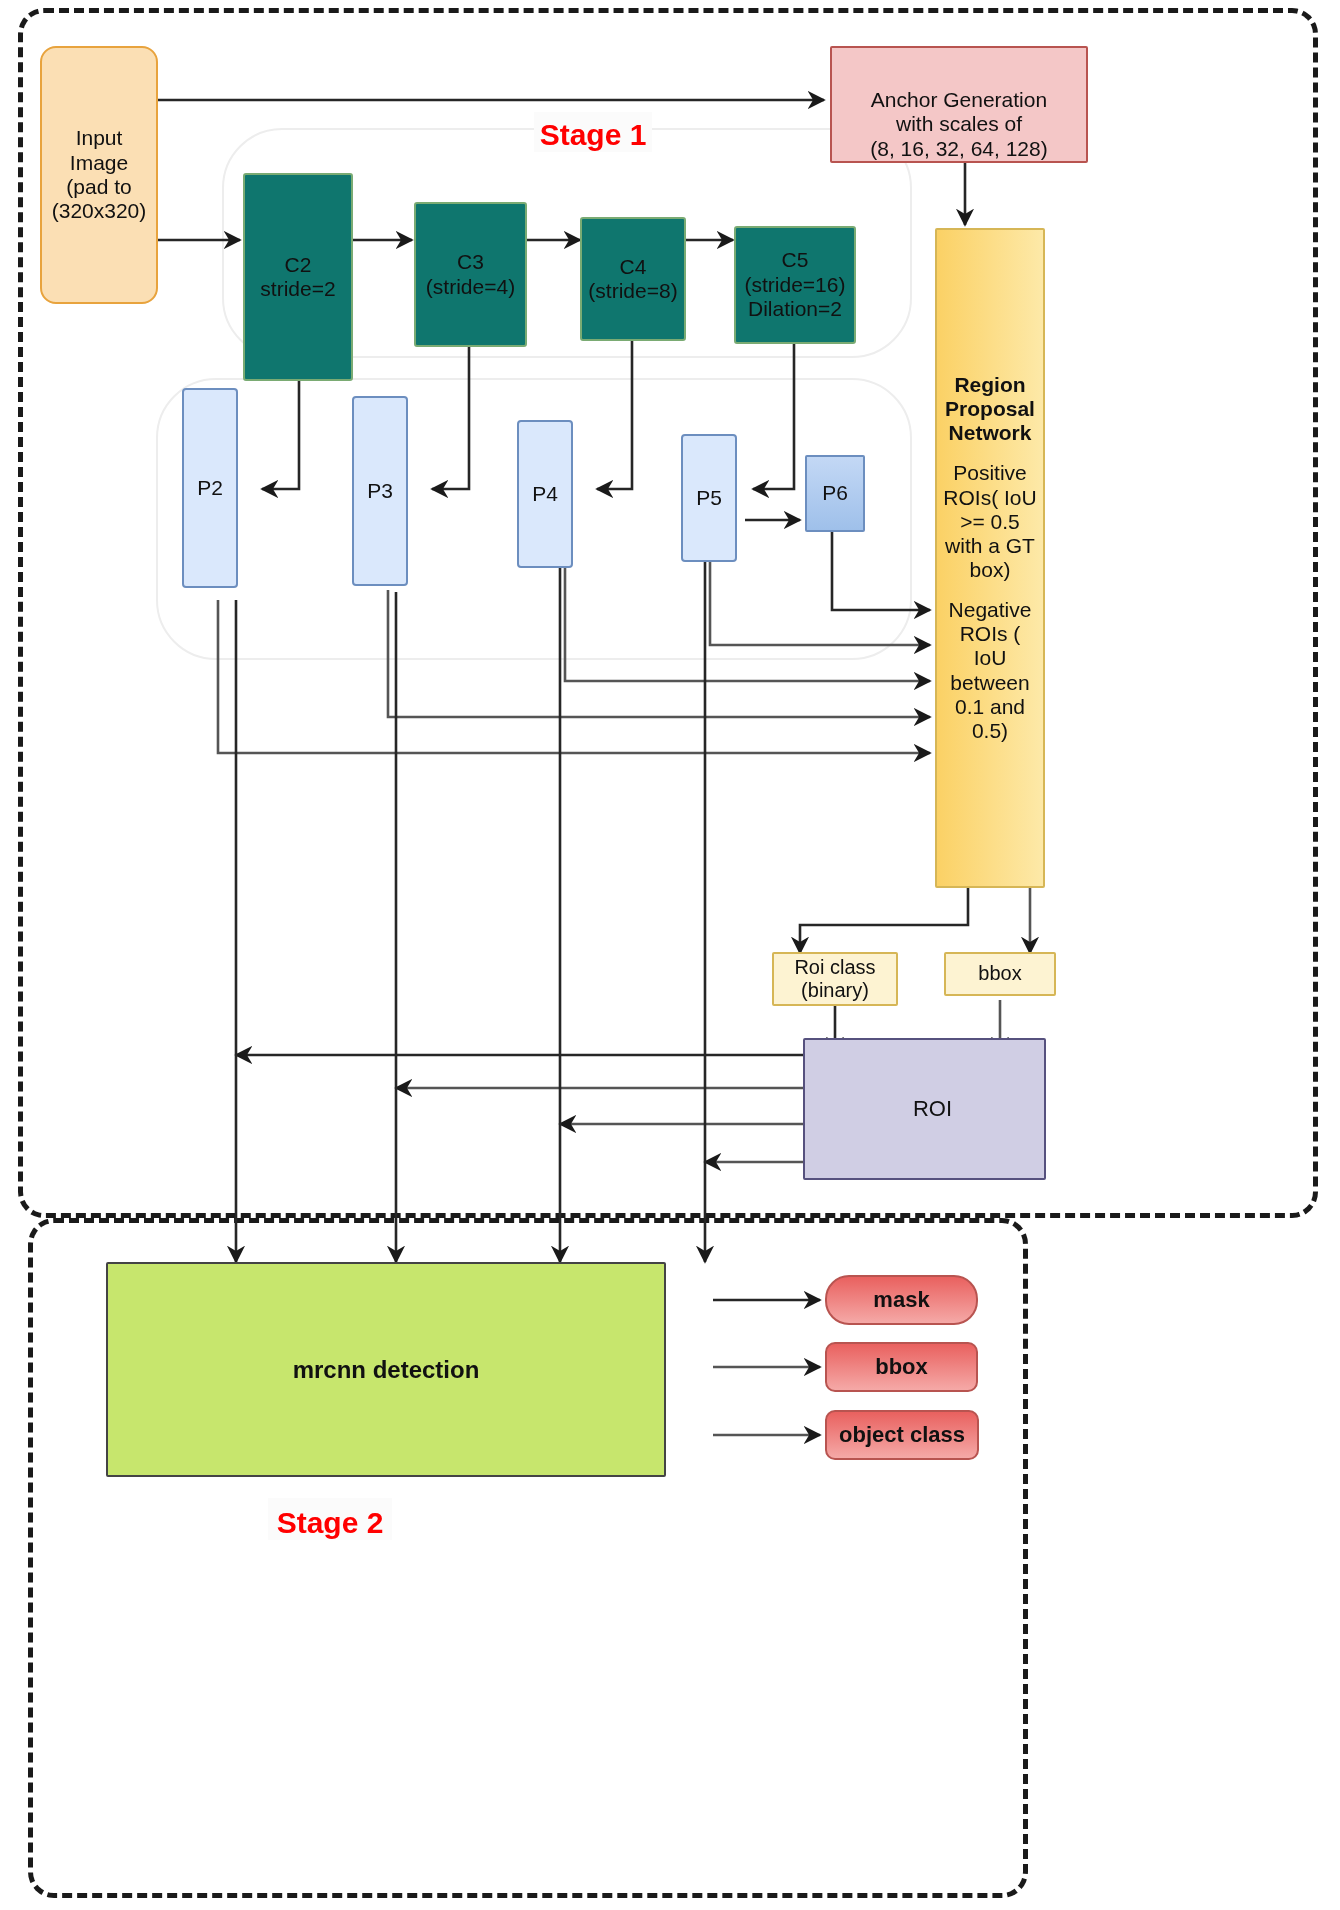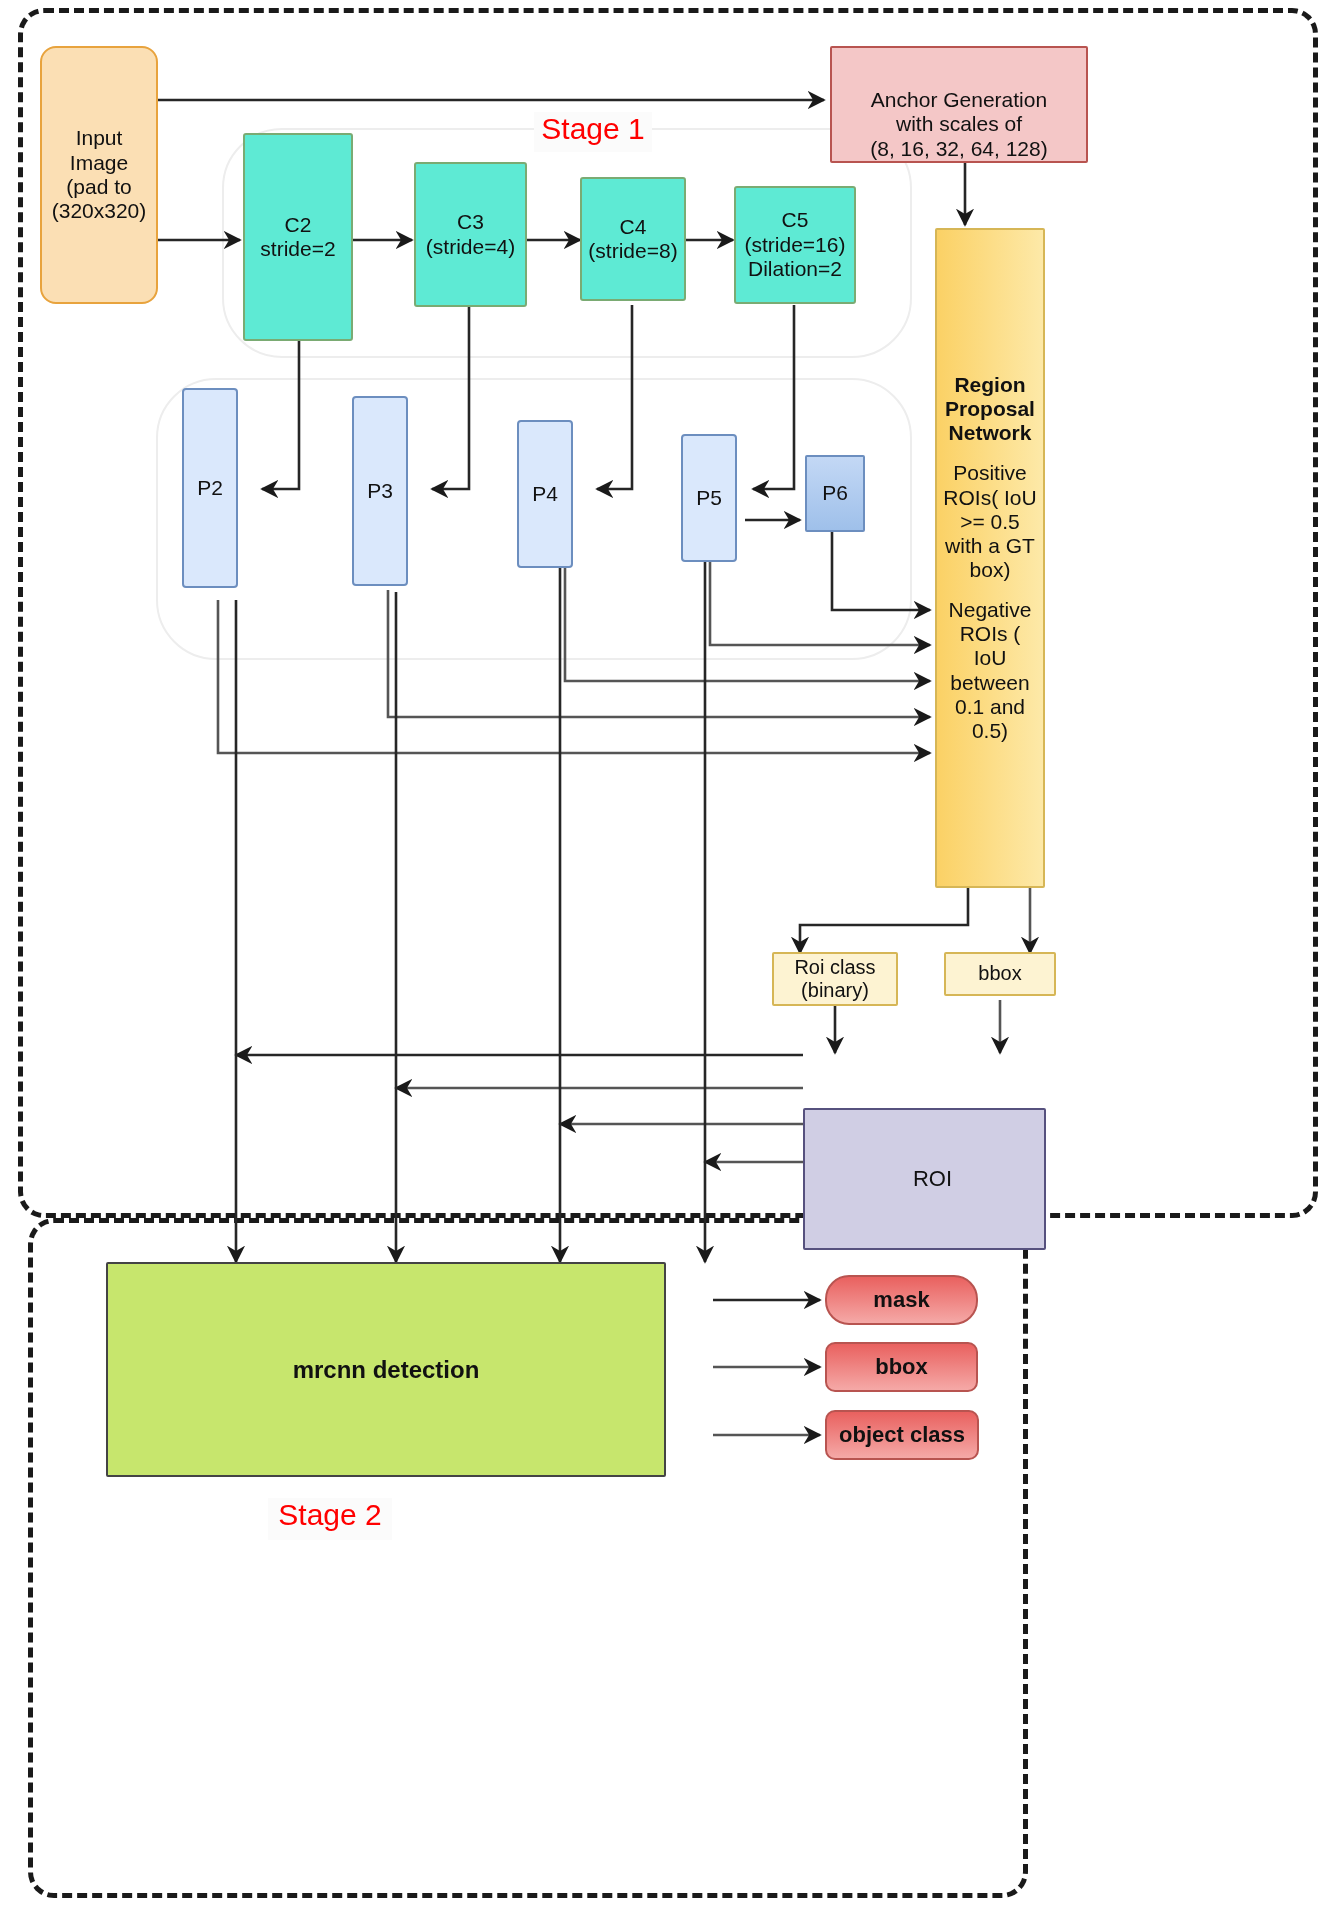--- a/index.html
+++ b/index.html
@@ -12,34 +12,34 @@
   .stage-box{border:5px dashed #1a1a1a;border-radius:26px;background:transparent;}
 
   
   .grp{border:2px solid #ededed;border-radius:60px;background:transparent;}
 
   
   .node{display:flex;align-items:center;justify-content:center;text-align:center;
         font-size:21px;line-height:1.16;color:#111;}
 
   .n-input{background:#fbdfb4;border:2px solid #e8a33d;border-radius:16px;margin-left:12px;}
-  .n-conv{background:#5eead4;border:2px solid #7aab73;border-radius:3px;}
+  .n-conv{background:#0f766e;border:2px solid #7aab73;border-radius:3px;margin-top:40px;}
   .n-anchor{background:#f4c7c7;border:2px solid #b85450;border-radius:2px;}
   .n-rpn{background:linear-gradient(90deg,#fbd165 0%,#fde9a8 100%);border:2px solid #d6b656;border-radius:2px;
          flex-direction:column;justify-content:center;padding:6px 4px;}
   .n-p{background:#dae8fc;border:2px solid #6c8ebf;border-radius:4px;}
   .n-p6{background:linear-gradient(180deg,#c3d8f5 0%,#9fc0ea 100%);border:2px solid #6c8ebf;border-radius:2px;}
   .n-small{background:#fdf3d2;border:2px solid #d6b656;border-radius:2px;font-size:20px;}
   .n-roi{background:#d0cee4;border:2px solid #56517e;border-radius:2px;font-size:22px;}
   .n-mrcnn{background:#c7e66d;border:2px solid #444;border-radius:2px;font-weight:bold;font-size:24px;}
   .n-out{background:linear-gradient(180deg,#e9615f 0%,#f5a9a7 100%);border:2px solid #b85450;border-radius:10px;
          font-weight:bold;font-size:22px;color:#111;}
 
-  .stage-label{color:#ff0000;font-weight:normal;font-size:30px;background:#fbfbfb;
-               display:flex;align-items:flex-start;justify-content:center;}
+  .stage-label{color:#ff0000;font-weight:bold;font-size:30px;background:#fbfbfb;
+               display:flex;align-items:flex-end;justify-content:center;}
 
   .rpn-title{font-weight:bold;font-size:21px;line-height:1.15;}
   .rpn-par{font-size:21px;line-height:1.15;margin-top:16px;}
 
   svg.wires{position:absolute;left:0;top:0;width:1340px;height:1910px;pointer-events:none;}
   .w{fill:none;stroke:#262626;stroke-width:2.6;}
   .wg{fill:none;stroke:#555;stroke-width:2.6;}
 </style>
 </head>
 <body>
@@ -181,21 +181,21 @@
   </div>
 
   <div class="abs node n-small" style="left:772px;top:952px;width:126px;height:54px;">
     <span style="white-space:pre-line;">Roi class
 (binary)</span>
   </div>
   <div class="abs node n-small" style="left:944px;top:952px;width:112px;height:44px;">
     <span>bbox</span>
   </div>
 
-  <div class="abs node n-roi" style="left:803px;top:1108px;width:243px;height:142px;padding-left:16px;">
+  <div class="abs node n-roi" style="left:803px;top:1038px;width:243px;height:142px;padding-left:16px;">
     <span>ROI</span>
   </div>
 
   <div class="abs node n-mrcnn" style="left:106px;top:1262px;width:560px;height:215px;">
     <span>mrcnn detection</span>
   </div>
 
   <div class="abs node n-out" style="left:825px;top:1275px;width:153px;height:50px;border-radius:24px;">
     <span>mask</span>
   </div>

